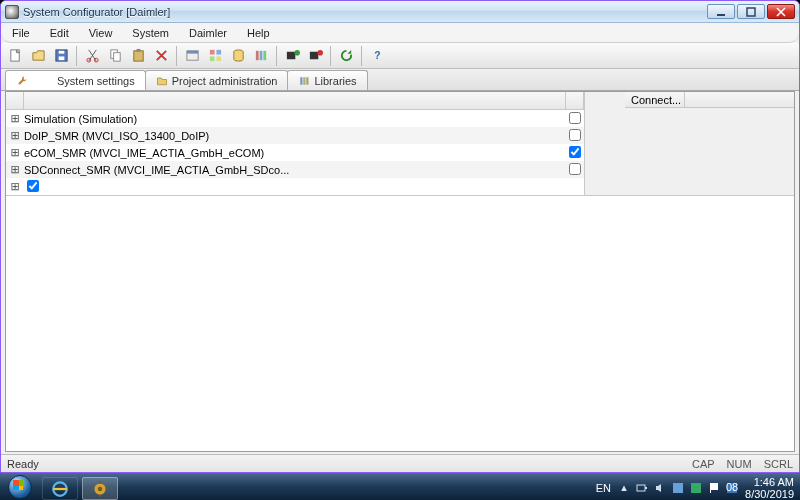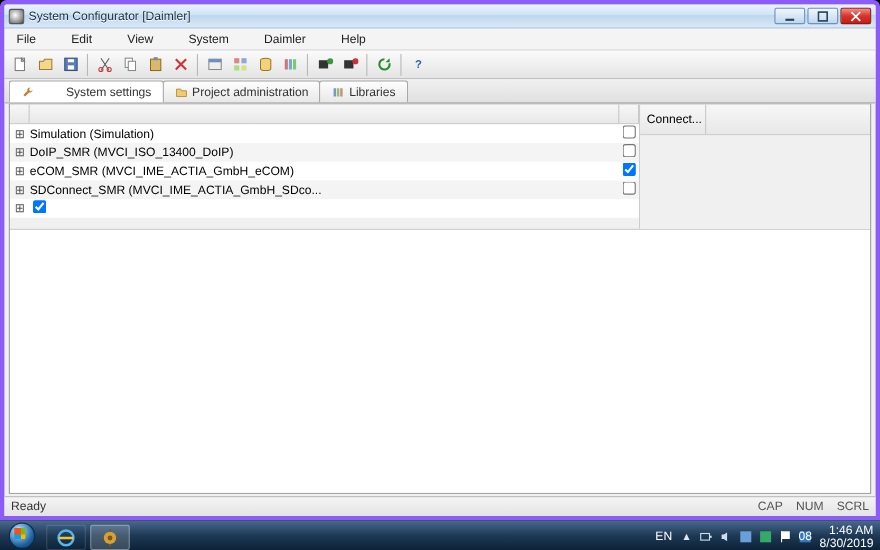--- a/index.html
+++ b/index.html
@@ -1,25 +1,25 @@
 <!DOCTYPE html>
 <html><head>
 <meta charset="utf-8">
 <style>
 * { margin:0; padding:0; box-sizing:border-box; font-family:"Segoe UI",Tahoma,sans-serif; font-size:11px; }
 html,body { width:800px; height:500px; overflow:hidden; background:#000; }
-.window { position:absolute; top:0; left:0; width:800px; height:473px; background:#f0f0f0; border:4px solid #8b5cf6; border-radius:6px 6px 0 0; overflow:hidden; box-shadow:0 0 8px rgba(0,0,0,.4);}
+.window { position:absolute; top:0; left:0; width:800px; height:473px; background:#f0f0f0; border:1px solid #8b5cf6; border-radius:6px 6px 0 0; overflow:hidden; box-shadow:0 0 8px rgba(0,0,0,.4);}
 .titlebar { height:22px; background:linear-gradient(#eaf3fb,#cfe4f5 45%,#bcd6ee 46%,#d9e9f7); display:flex; align-items:center; padding:0 4px; border-bottom:1px solid #9db8d4;}
 .titlebar .app-icon { width:14px; height:14px; margin-right:4px; background:radial-gradient(circle at 40% 40%,#fff,#888 70%,#444); border:1px solid #555; border-radius:2px;}
 .titlebar .title { flex:1; color:#1b2e44; text-shadow:0 1px 0 #fff; }
 .winbtns { display:flex; gap:2px; }
 .winbtns div { width:28px; height:15px; border:1px solid #6a93bd; background:linear-gradient(#f0f6fc,#c0d8ef); border-radius:2px; display:flex; align-items:center; justify-content:center; color:#2b4560; line-height:1; cursor:pointer;}
 .winbtns .close { background:linear-gradient(#f18d84,#d9342b 50%,#c21f17); border-color:#8a1b14; color:#fff;}
 .winbtns svg { width:10px; height:10px; }
-.menubar { height:20px; background:#f4f4f4; border-bottom:1px solid #d0d0d0; display:flex; align-items:center; padding:0 4px; gap:18px;}
+.menubar { height:20px; background:#f4f4f4; border-bottom:1px solid #d0d0d0; display:flex; align-items:center; padding:0 4px; gap:6px;border-radius:10px;}
 .menubar span { padding:2px 7px; color:#222; cursor:pointer;}
 .toolbar { height:26px; background:linear-gradient(#fbfbfb,#e4e4e4); border-bottom:1px solid #bcbcbc; display:flex; align-items:center; padding:0 3px; gap:1px;}
 .tb-btn { width:22px; height:22px; display:flex; align-items:center; justify-content:center; border:1px solid transparent; border-radius:3px; cursor:pointer;}
 .tb-sep { width:1px; height:20px; background:#b8b8b8; margin:0 3px;}
 .tb-btn svg { width:15px; height:15px; }
 .tabstrip { height:22px; background:linear-gradient(#f0f0f0,#e0e0e0); border-bottom:1px solid #a9a9a9; display:flex; align-items:flex-end; padding:0 4px;}
 .tab { display:flex; align-items:center; gap:4px; height:20px; padding:0 10px; background:linear-gradient(#fefefe,#e8e8e8); border:1px solid #a9a9a9; border-bottom:none; border-radius:3px 3px 0 0; margin-right:-1px; cursor:pointer; color:#333;}
 .tab.active { background:#fff; z-index:2;gap:29px; }
 .tab-icon { width:12px; height:12px; }
 .client { position:absolute; top:90px; left:4px; right:4px; bottom:20px; display:flex; gap:6px;}
@@ -31,21 +31,21 @@
 .navlist .sel { background:#2f7cd2; color:#fff; }
 .right-head { height:18px; background:linear-gradient(#f7f7f7,#e8e8e8); border-bottom:1px solid #c8c8c8; display:flex;}
 .right-head .col { border-right:1px solid #c8c8c8; height:100%; display:flex; align-items:center; padding:0 4px; color:#333; }
 .right-rows { background:#fff;}
 .row { height:17px; display:flex; align-items:center;}
 .row:nth-child(even) { background:#f4f4f4; }
 .row .exp { width:18px; text-align:center; color:#555; cursor:pointer;}
 .row .name { flex:1; padding-right:4px; white-space:nowrap; overflow:hidden; text-overflow:ellipsis; }
 .row .chk { width:18px; text-align:center;}
 .row .chk input { width:12px; height:12px; cursor:pointer;}
-.info-head { height:28px; border-bottom:1px solid #c8c8c8; background:linear-gradient(#f7f7f7,#e8e8e8); display:flex;}
+.info-head { height:16px; border-bottom:1px solid #c8c8c8; background:linear-gradient(#f7f7f7,#e8e8e8); display:flex;margin-left:40px;}
 .info-head div { padding:0 6px; display:flex; align-items:center; border-right:1px solid #c8c8c8;}
 .filler { flex:1; background:#fff;}
 .statusbar { position:absolute; bottom:0; left:0; right:0; height:18px; background:linear-gradient(#f4f4f4,#e4e4e4); border-top:1px solid #bcbcbc; display:flex; align-items:center; padding:0 6px; color:#333;}
 .status-right { display:flex; gap:12px; margin-left:auto; color:#555;}
 .taskbar { position:absolute; left:0; right:0; bottom:0; height:27px; background:linear-gradient(#4b6b8f,#1e3a56 50%,#0c2238); display:flex; align-items:flex-end; padding:0 2px; color:#fff;}
 .start { width:36px; height:27px; display:flex; align-items:center; justify-content:center; }
 .start .orb { width:24px; height:24px; border-radius:50%; background:radial-gradient(circle at 35% 30%,#fff 0,#8abce8 20%,#1b5f9e 65%,#0b355b); border:1px solid #0b2c4a; position:relative;}
 .start .orb::after { content:""; position:absolute; inset:4px; background:
   linear-gradient(#f25022,#f25022) 0 0/45% 45% no-repeat,
   linear-gradient(#7fba00,#7fba00) 55% 0/45% 45% no-repeat,

